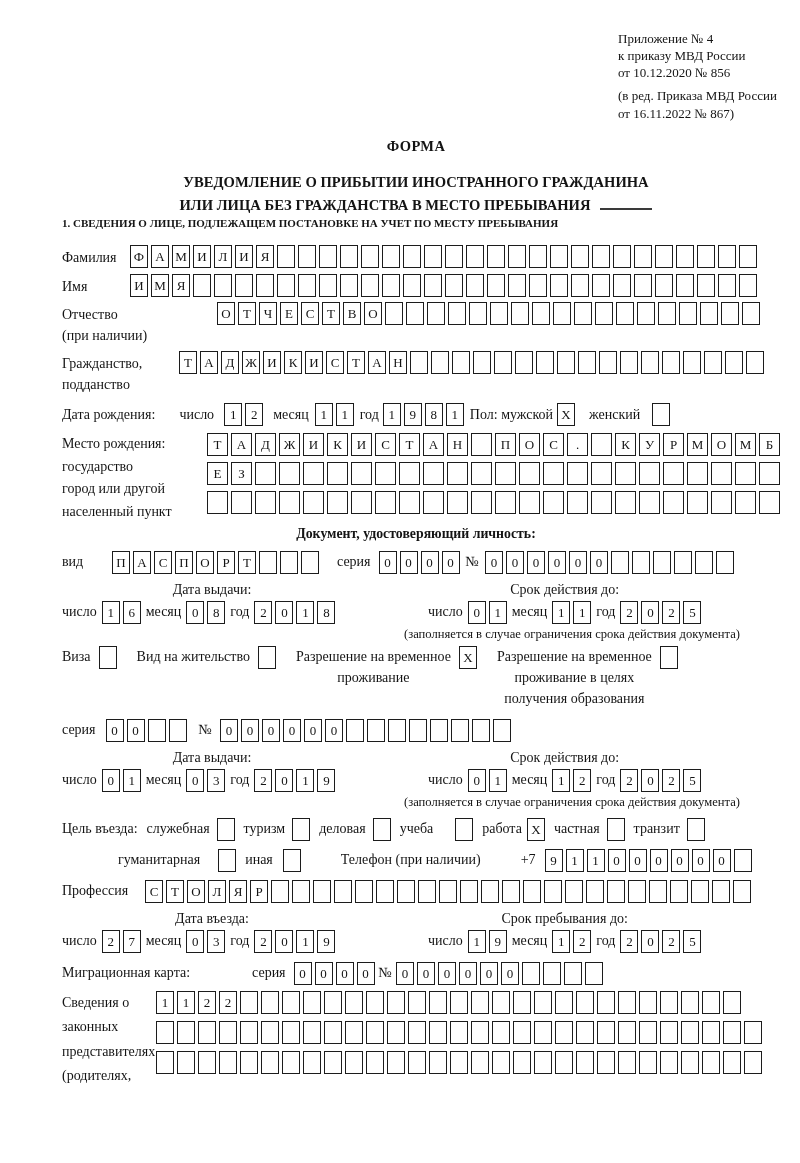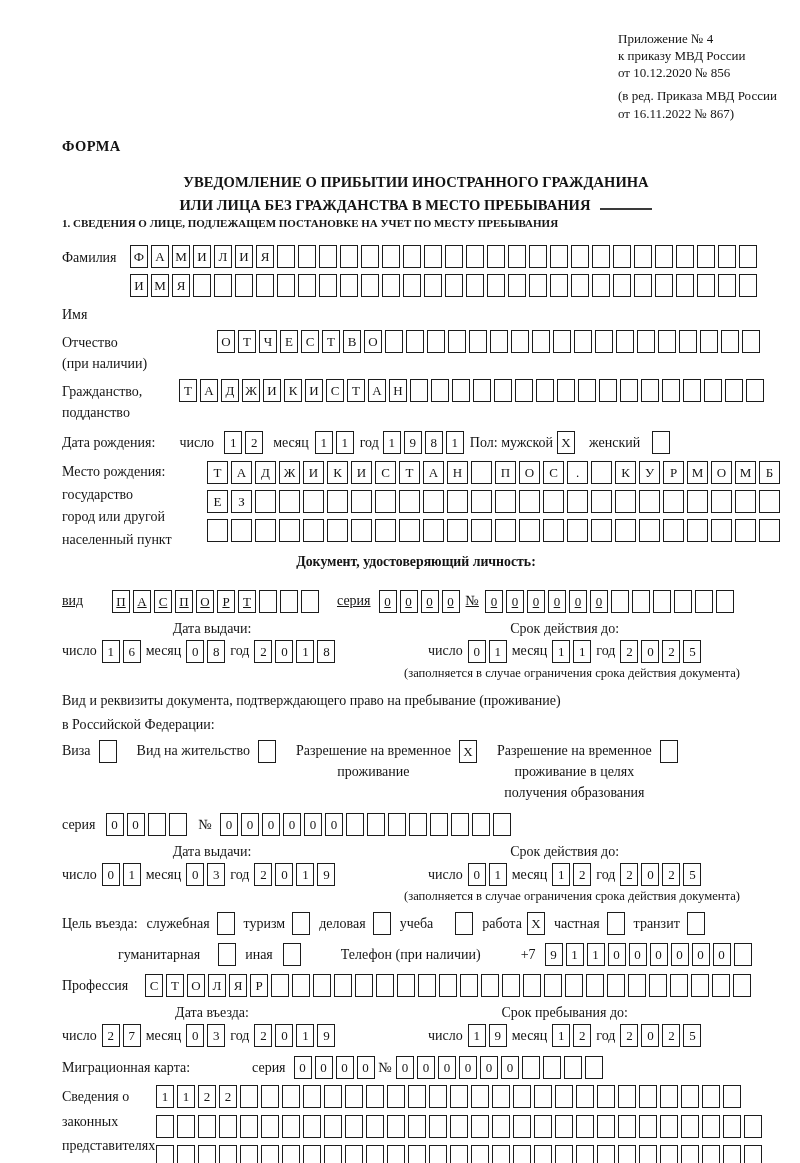--- a/index.html
+++ b/index.html
@@ -5,21 +5,21 @@
   html,body{margin:0;padding:0;background:#e8e8e8;}
   .page{
     width:800px;height:1163px;box-sizing:border-box;
     margin:0 auto;background:#ffffff;color:#141414;
     padding:30px 30px 14px 62px;
     font-family:"Liberation Serif","DejaVu Serif",serif;
     overflow:hidden;position:relative;
   }
   .appendix{margin-left:556px;font-size:13px;line-height:1.32;white-space:nowrap;}
   .appendix-gap{height:6px;}
-  .forma{text-align:left;font-weight:700;font-size:14.5px;margin-top:16px;letter-spacing:.4px;}
+  .forma{text-align:center;font-weight:700;font-size:14.5px;margin-top:16px;letter-spacing:.4px;}
   .title{text-align:center;font-weight:700;font-size:14.6px;margin-top:16px;line-height:1.6;}
   .title-underline{display:inline-block;width:52px;border-bottom:2px solid #3a3a3a;margin-left:10px;vertical-align:baseline;}
   .sec-heading{font-weight:700;font-size:11px;white-space:nowrap;}
 
   .frow{display:flex;align-items:flex-start;margin-top:5px;white-space:nowrap;}
   .flabel{font-size:14px;line-height:1.45;padding-top:3px;flex:0 0 auto;}
   .w{font-size:14px;flex:0 0 auto;}
   .boxes{display:inline-flex;gap:3px;flex:0 0 auto;}
   .cell{box-sizing:border-box;flex:0 0 auto;width:18px;height:23px;border:1.6px solid #1c1c1c;
         display:inline-flex;align-items:center;justify-content:center;font-size:13px;line-height:1;background:#fff;}
@@ -104,21 +104,21 @@
         <span class="cell"></span>
         <span class="cell"></span>
         <span class="cell"></span>
         <span class="cell"></span>
         <span class="cell"></span>
         <span class="cell"></span>
       </span>
   </div>
 
   <div class="frow">
-    <span class="flabel" style="width:68px;margin-top:28px;">Имя</span>
+    <span class="flabel" style="width:68px;">Имя</span>
     <span class="boxes">
         <span class="cell">И</span>
         <span class="cell">М</span>
         <span class="cell">Я</span>
         <span class="cell"></span>
         <span class="cell"></span>
         <span class="cell"></span>
         <span class="cell"></span>
         <span class="cell"></span>
         <span class="cell"></span>
@@ -341,21 +341,21 @@
           <span class="cell"></span>
           <span class="cell"></span>
           <span class="cell"></span>
           <span class="cell"></span>
         </span>
     </span>
   </div>
 
   <div class="center-bold" style="margin-top:2px;">Документ, удостоверяющий личность:</div>
 
-  <div class="frow" style="align-items:center;margin-top:20px;text-decoration:underline;">
+  <div class="frow" style="align-items:center;margin-top:9px;">
     <span class="w" style="width:50px;">вид</span>
     <span class="boxes">
         <span class="cell">П</span>
         <span class="cell">А</span>
         <span class="cell">С</span>
         <span class="cell">П</span>
         <span class="cell">О</span>
         <span class="cell">Р</span>
         <span class="cell">Т</span>
         <span class="cell"></span>
@@ -431,24 +431,20 @@
             <span class="cell">2</span>
             <span class="cell">0</span>
             <span class="cell">2</span>
             <span class="cell">5</span>
           </span>
       </div>
     </div>
   </div>
   <div class="note">(заполняется в случае ограничения срока действия документа)</div>
 
-  <div class="intro">
-    <div>Вид и реквизиты документа, подтверждающего право на пребывание (проживание)</div>
-    <div>в Российской Федерации:</div>
-  </div>
 
   <div class="opts">
     <span class="opt">
       <span class="opt-lines">Виза</span>
       <span class="boxes">
           <span class="cell"></span>
         </span>
     </span>
     <span class="opt">
       <span class="opt-lines">Вид на жительство</span>

